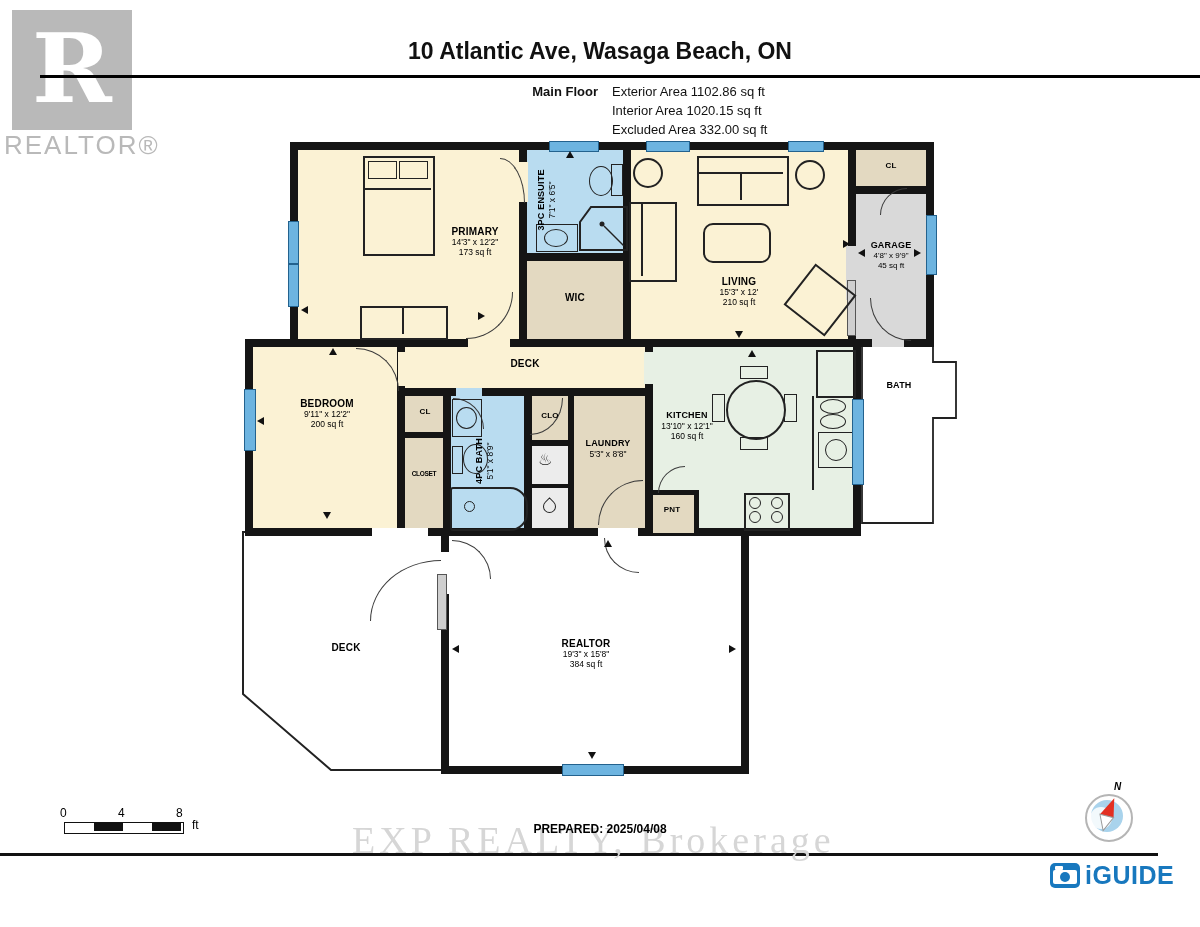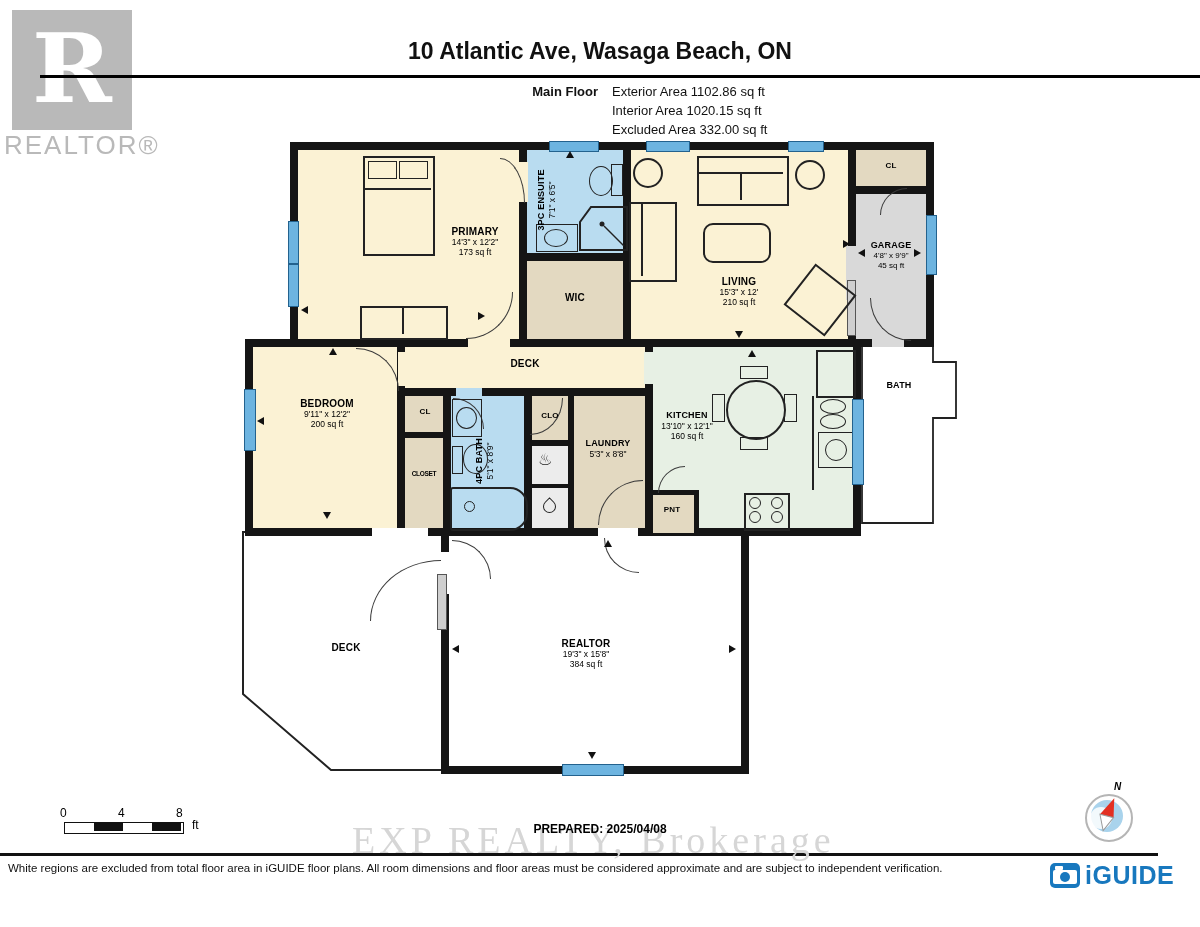--- a/index.html
+++ b/index.html
@@ -270,21 +270,20 @@
   <div class="abs" style="left:176px;top:806px;font-size:12px;z-index:2">8</div>
   <div class="abs" style="left:64px;top:822px;width:118px;height:10px;border:1.5px solid #111;font-size:0;z-index:2;background:#fff">
     <span class="seg" style="background:#fff"></span><span class="seg" style="background:#111"></span><span class="seg" style="background:#fff"></span><span class="seg" style="background:#111"></span>
   </div>
   <div class="abs" style="left:192px;top:818px;font-size:12px;z-index:2">ft</div>
 
   <div class="wm" style="left:352px;top:818px">EXP REALTY, Brokerage</div>
   <div class="abs" style="left:450px;top:822px;width:300px;text-align:center;font-size:12px;font-weight:600;z-index:4">PREPARED: 2025/04/08</div>
 
   <div class="abs" style="left:0;top:853px;width:1158px;height:3px;background:#111;z-index:1"></div>
-  <div class="abs" style="left:8px;top:862px;width:1010px;font-size:11.5px;color:#111;z-index:4">White regions are excluded from total floor area in iGUIDE floor plans. All room dimensions and floor areas must be considered approximate and are subject to independent verification.</div>
 
   <div class="abs" style="left:1085px;top:794px;width:44px;height:44px;border:2px solid #b5b5b5;border-radius:50%;background:#fff;z-index:2">
     <div style="position:absolute;left:4px;top:4px;width:32px;height:32px;border-radius:50%;background:#a9d3ec"></div>
     <div style="position:absolute;left:3px;top:11px;width:22px;height:22px;border-radius:50%;background:rgba(255,255,255,0.85)"></div>
   </div>
   <div class="abs" style="left:1114px;top:781px;font-size:10px;font-weight:700;font-style:italic;z-index:3">N</div>
 
   <div class="abs" style="left:1050px;top:861px;width:145px;height:30px;z-index:2">
     <div style="position:absolute;left:0;top:2px;width:30px;height:25px;background:#1878be;border-radius:5px">
       <div style="position:absolute;left:3px;top:7px;width:24px;height:14px;background:#fff;border-radius:2px"></div>

